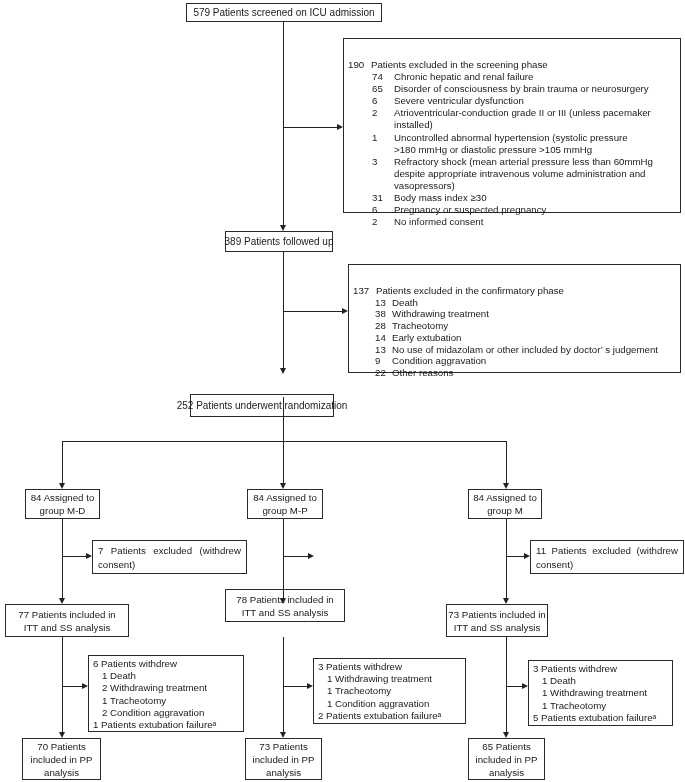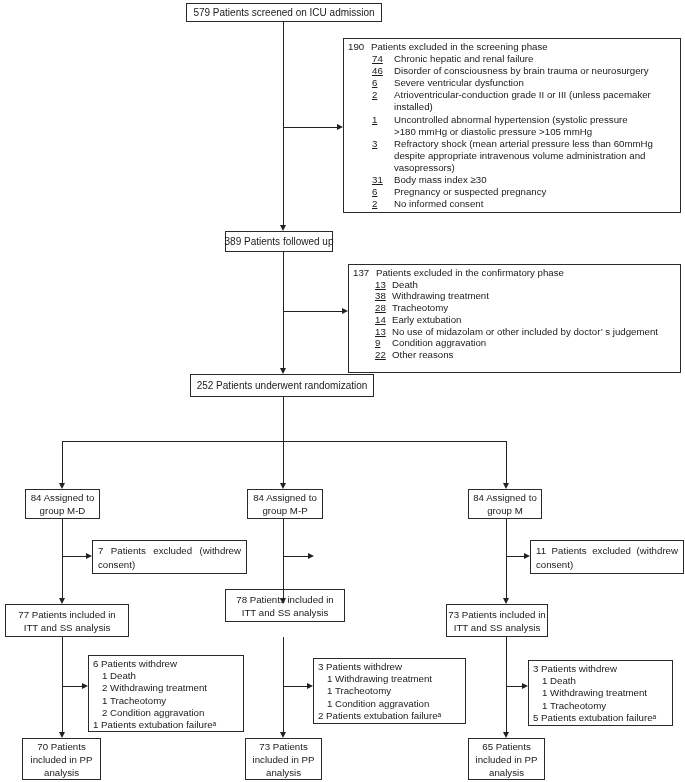--- a/index.html
+++ b/index.html
@@ -7,24 +7,24 @@
     position:relative;width:685px;height:782px;background:#fff;
     font-family:"Liberation Sans","DejaVu Sans",sans-serif;
     color:#1a1a1a;font-size:9.7px;overflow:hidden;
   }
   .box{position:absolute;border:1px solid #2a2a2a;background:#fff;box-sizing:border-box;}
   .c{display:flex;flex-direction:column;align-items:center;justify-content:center;text-align:center;line-height:13px;}
   .c div{white-space:nowrap;}
   .single{display:flex;align-items:center;justify-content:center;font-size:10px;white-space:nowrap;}
   .list{padding:2px 4px 0 4px;line-height:12.1px;}
   .l2{line-height:11.7px;}
-  .hd{display:flex;}
+  .hd{display:flex;margin-top:18px;}
   .hd .n{flex:0 0 23px;}
   .it{display:flex;margin-left:24px;}
-  .it .n{flex:0 0 22px;text-decoration:underline;}
+  .it .n{flex:0 0 22px;}
   .l2 .it{margin-left:22px;}
   .l2 .it .n{flex:0 0 17px;}
   .t{white-space:pre;}
   .just{padding:3px 5px;line-height:13.5px;text-align:justify;}
   .wd{padding:2px 4px;line-height:12.2px;}
   .wd .ind{padding-left:9px;}
   .vl{position:absolute;width:1px;background:#222;}
   .hl{position:absolute;height:1px;background:#222;}
   .ad{position:absolute;width:0;height:0;border-left:3.5px solid transparent;border-right:3.5px solid transparent;border-top:6px solid #222;}
   .ar{position:absolute;width:0;height:0;border-top:3.5px solid transparent;border-bottom:3.5px solid transparent;border-left:6px solid #222;}
@@ -41,21 +41,21 @@
   <div class="box list" style="left:343px;top:38px;width:338px;height:175px">
     <div class="hd">
       <span class="n">190</span>
       <span class="t">Patients excluded in the screening phase</span>
     </div>
     <div class="it">
       <span class="n">74</span>
       <span class="t">Chronic hepatic and renal failure</span>
     </div>
     <div class="it">
-      <span class="n">46</span>
+      <span class="n">65</span>
       <span class="t">Disorder of consciousness by brain trauma or neurosurgery</span>
     </div>
     <div class="it">
       <span class="n">6</span>
       <span class="t">Severe ventricular dysfunction</span>
     </div>
     <div class="it">
       <span class="n">2</span>
       <span class="t">Atrioventricular-conduction grade II or III (unless pacemaker
 installed)</span>
@@ -117,21 +117,21 @@
     <div class="it">
       <span class="n">9</span>
       <span class="t">Condition aggravation</span>
     </div>
     <div class="it">
       <span class="n">22</span>
       <span class="t">Other reasons</span>
     </div>
   </div>
 
-  <div class="box single" style="left:190px;top:374px;width:184px;height:23px">
+  <div class="box single" style="left:190px;top:394px;width:144px;height:23px">
     <span>252 Patients underwent randomization</span>
   </div>
 
   <div class="box c" style="left:25px;top:489px;width:75px;height:30px">
     <div>84 Assigned to</div>
     <div>group M-D</div>
   </div>
   <div class="box c" style="left:247px;top:489px;width:76px;height:30px">
     <div>84 Assigned to</div>
     <div>group M-P</div>

